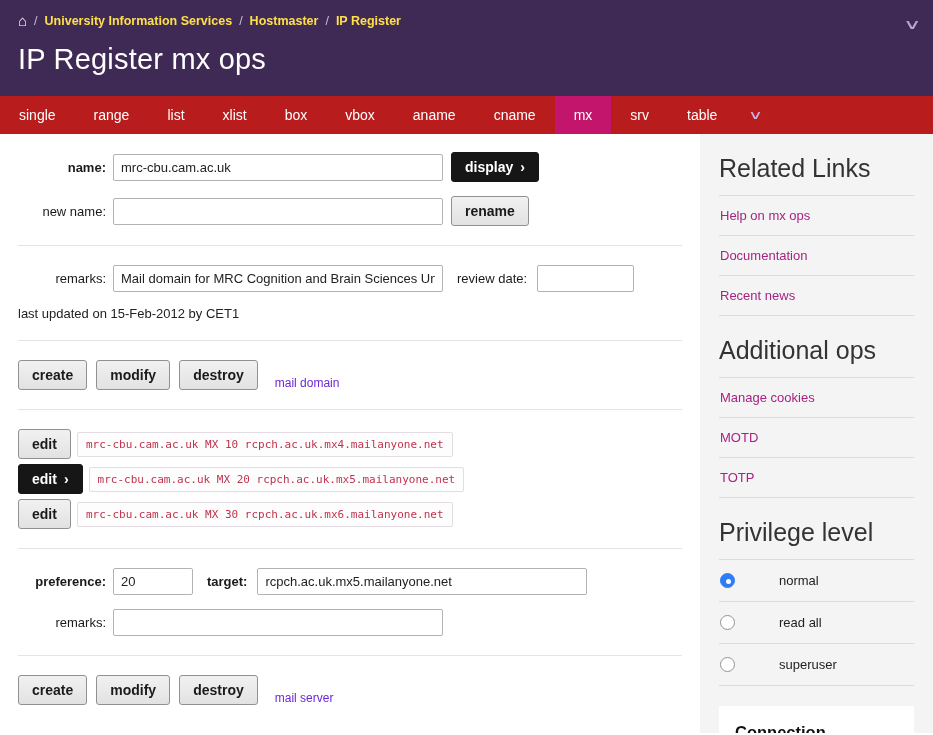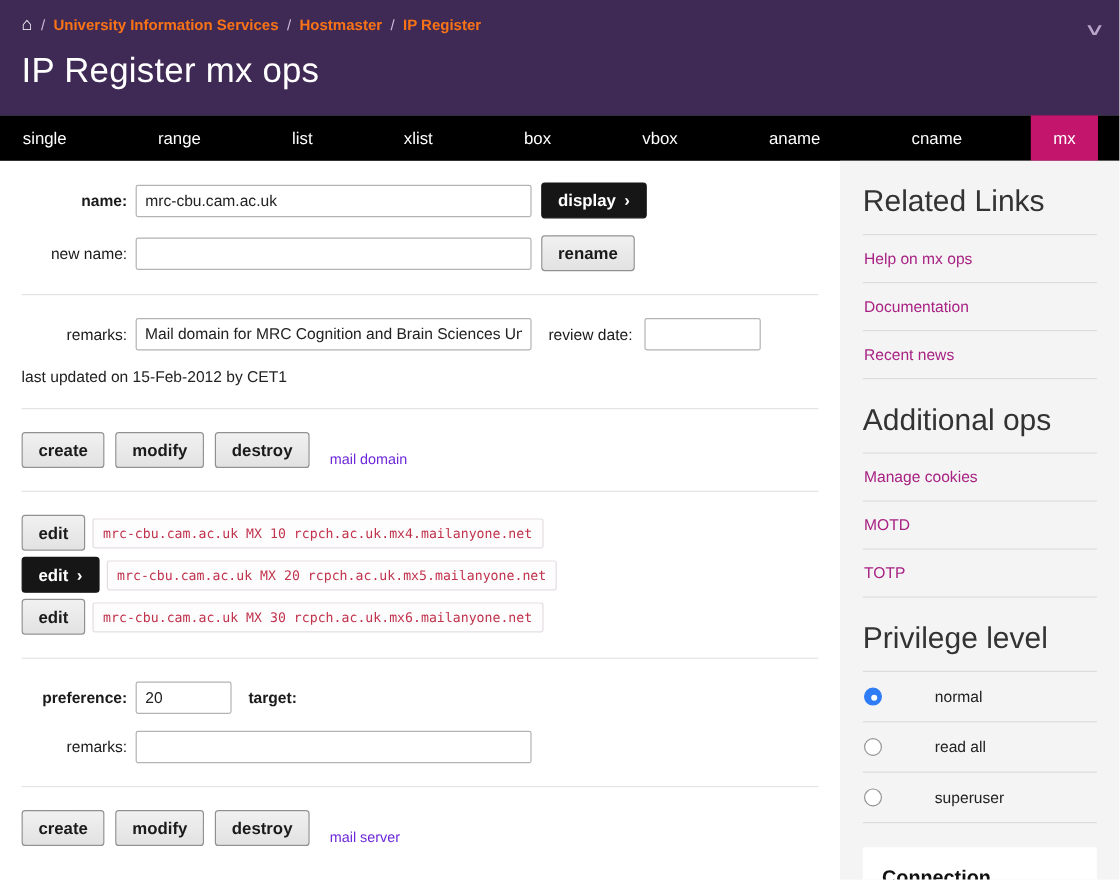--- a/index.html
+++ b/index.html
@@ -3,27 +3,27 @@
 <meta charset="utf-8">
 <style>
   html,body{margin:0;padding:0;}
   body{
     width:933px;height:735px;overflow:hidden;background:#fff;color:#1a1a1a;
     font-family:"Liberation Sans","DejaVu Sans",sans-serif;
   }
   
   .header{background:#3f2a56;height:96px;box-sizing:border-box;padding:13px 18px 0;position:relative;}
   .breadcrumb{display:flex;align-items:center;gap:7px;color:#fff;font-size:12.5px;font-weight:bold;}
-  .breadcrumb .crumb{color:#f97316;text-decoration:none;cursor:pointer;}
+  .breadcrumb .crumb{color:#fde047;text-decoration:none;cursor:pointer;}
   .breadcrumb .sep{color:#c9bcd8;font-weight:normal;}
   .home-glyph{font-size:15px;line-height:1;cursor:pointer;}
   .header-chevron{position:absolute;top:16px;right:16px;color:#b7a6c9;font-size:14px;transform:scaleX(1.8);cursor:pointer;}
   .page-title{color:#fff;font-size:29px;font-weight:400;margin:15px 0 0;letter-spacing:.2px;}
   
-  .tabbar{display:flex;background:#000000;height:38px;align-items:stretch;gap:38px;}
+  .tabbar{display:flex;background:#b91c1c;height:38px;align-items:stretch;}
   .tab{display:flex;align-items:center;padding:0 19px;color:#fff;font-size:14px;cursor:pointer;}
   .tab.active{background:#c4156d;}
   .tabbar-chevron{display:flex;align-items:center;padding:0 15px;color:#d2aede;font-size:12px;transform:scaleX(1.7);cursor:pointer;}
   
   .content{display:flex;height:599px;}
   .main{width:700px;box-sizing:border-box;padding:18px 18px 0;}
   .sidebar{width:233px;box-sizing:border-box;background:#f4f4f4;padding:20px 19px 0;overflow:hidden;}
   
   .form-row{display:flex;align-items:center;margin-bottom:14px;}
   .lbl{width:88px;text-align:right;font-size:13px;color:#1a1a1a;margin-right:7px;flex:none;}
@@ -161,20 +161,21 @@
       </button>
       <span class="record">mrc-cbu.cam.ac.uk MX 30 rcpch.ac.uk.mx6.mailanyone.net</span>
     </div>
 
     <hr class="rule">
 
     <div class="form-row">
       <span class="lbl b">preference:</span>
       <input type="text" class="txt w-xs" value="20" style="">
       <span class="lbl b inline ml-55">target:</span>
+      <input type="text" class="txt w-lg" value="rcpch.ac.uk.mx5.mailanyone.net" style="">
     </div>
 
     <div class="form-row">
       <span class="lbl">remarks:</span>
       <input type="text" class="txt w-lg" value="" style="">
     </div>
 
     <hr class="rule">
 
     <div class="btn-row">

